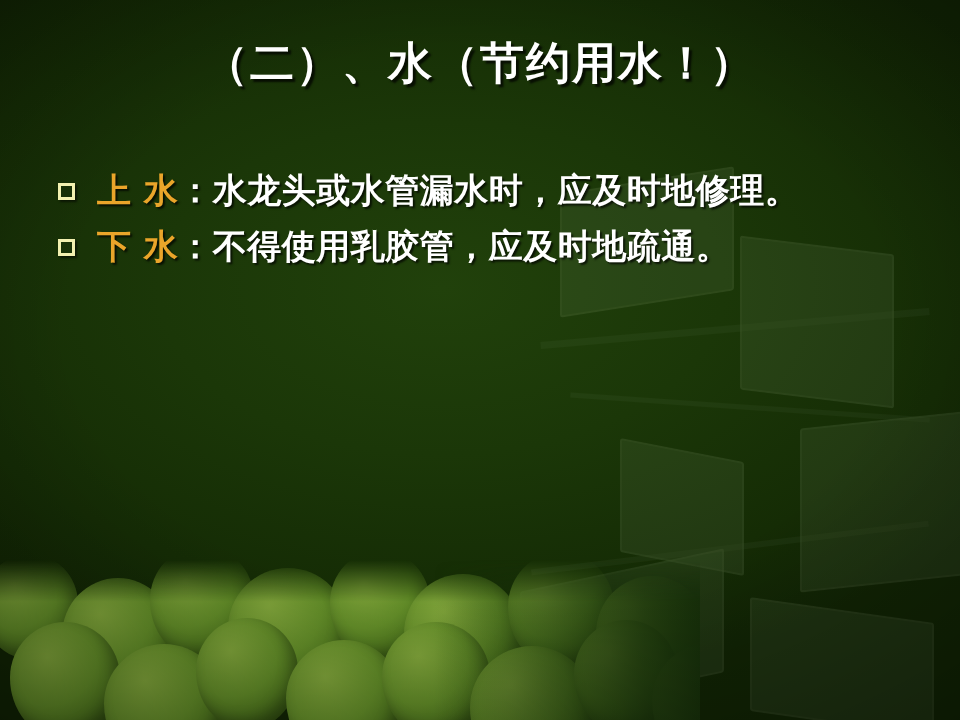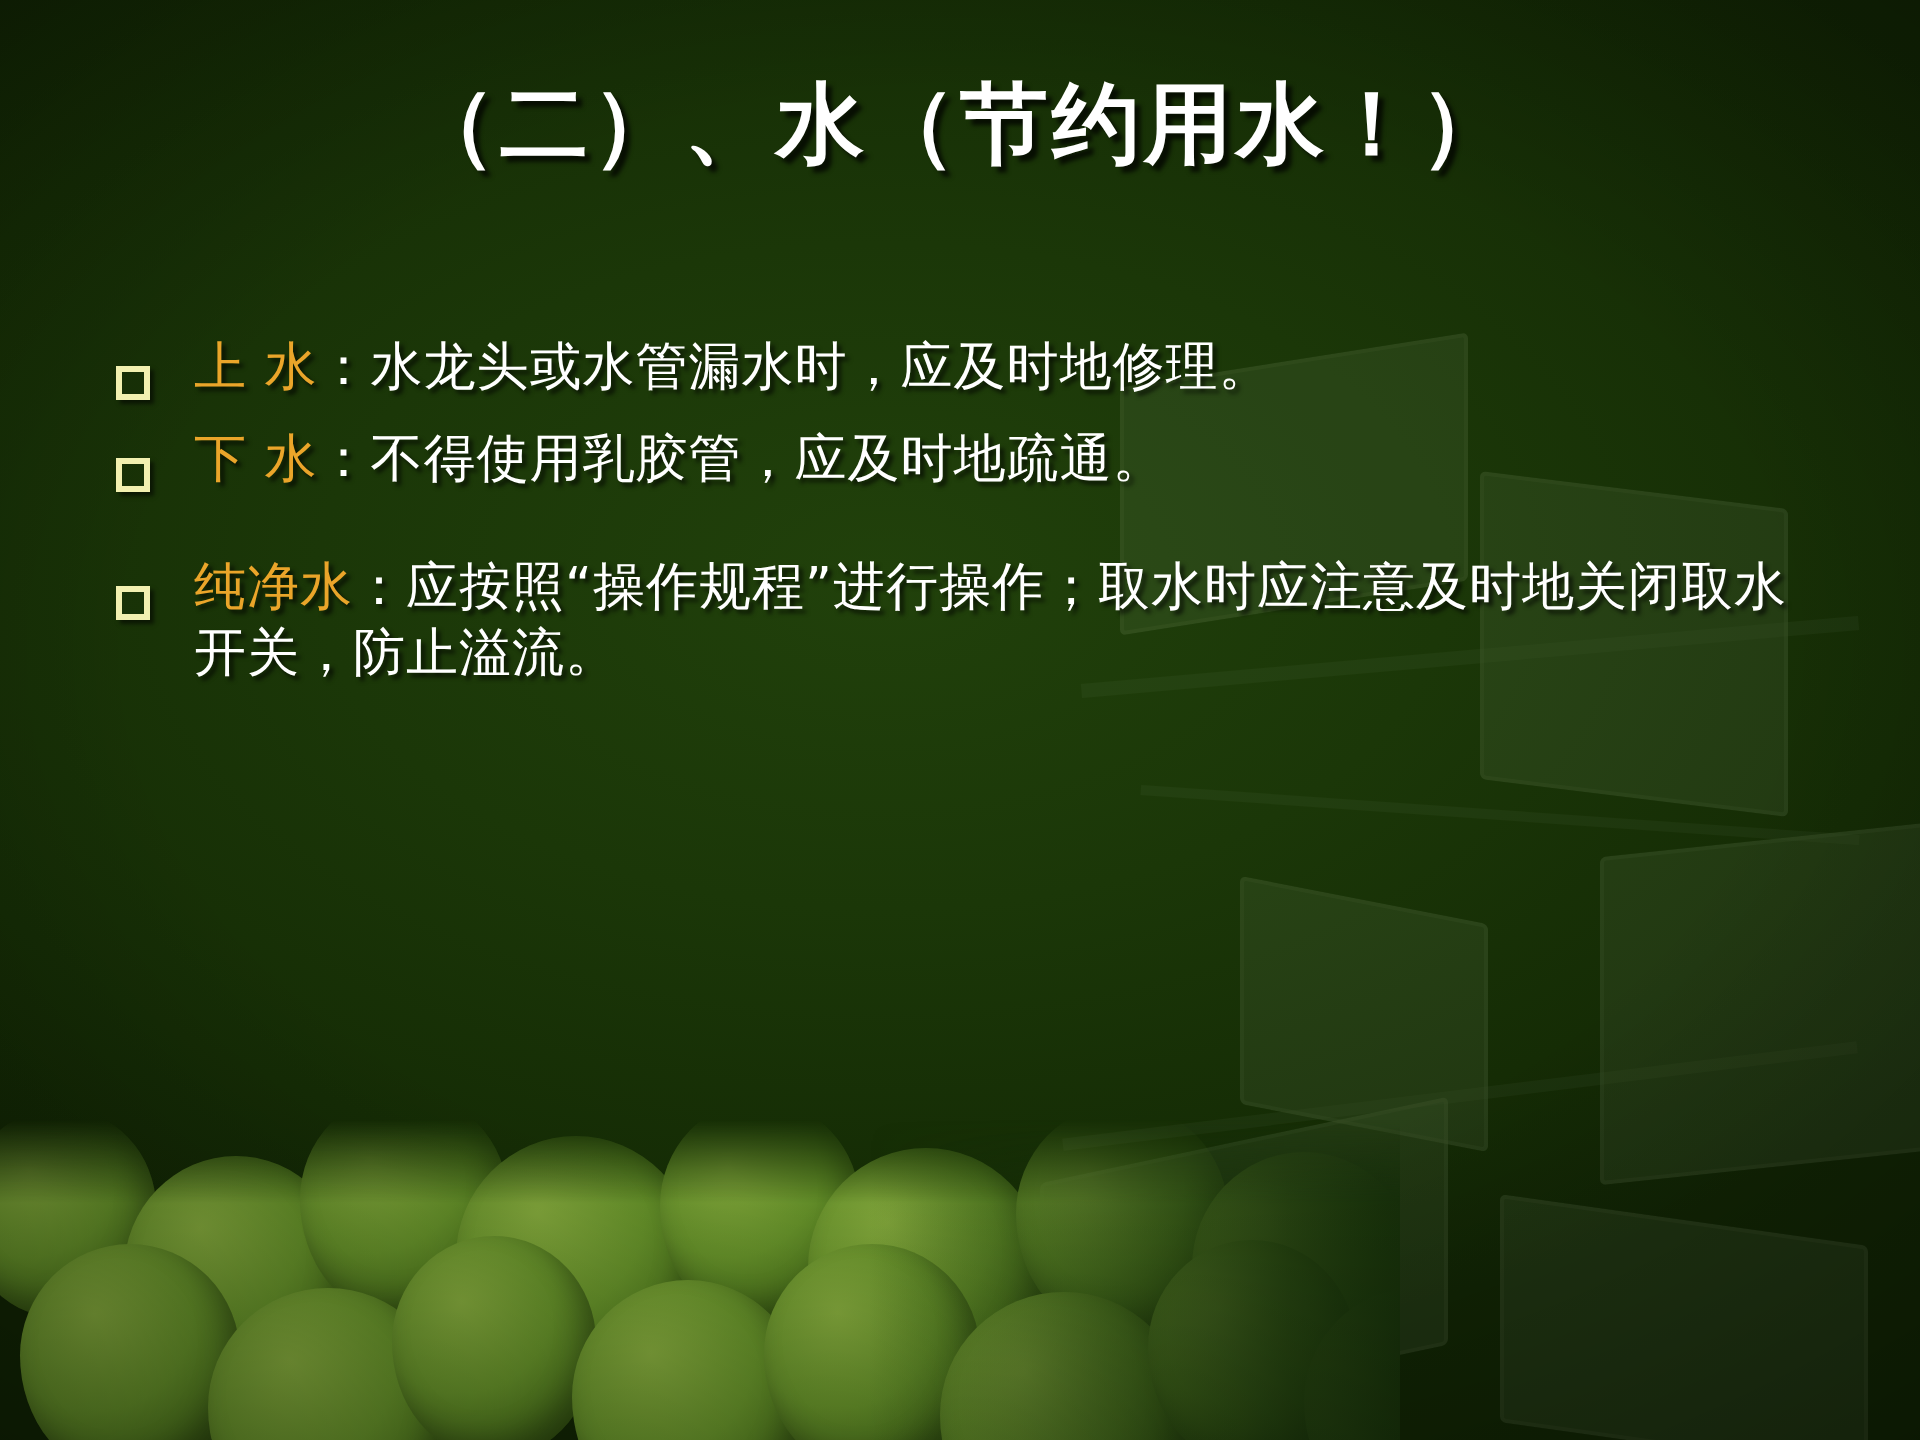--- a/index.html
+++ b/index.html
@@ -124,22 +124,22 @@
     box-sizing: border-box;
     margin-top: 15px;
     margin-right: 22px;
     background: transparent;
     box-shadow: 2px 2px 2px rgba(0,0,0,0.55);
   }
   .bullet-body {
     flex: 1 1 auto;
   }
   .para {
-    font-size: 26px;
-    font-weight: normal;
+    font-size: 34px;
+    font-weight: bold;
     line-height: 1.30;
     color: #ffffff;
     text-shadow: 2px 2px 2px rgba(0,0,0,0.70);
     margin: 0;
     letter-spacing: 0.5px;
   }
   .lead {
     color: #eaa52a;
     text-shadow: 2px 2px 2px rgba(0,0,0,0.72);
   }
@@ -204,21 +204,15 @@
       <div class="bullet-body">
         <p class="para"><span class="lead">下 水</span><span>：</span><span>不得使用乳胶管，应及时地疏通。</span></p>
       </div>
     </div>
 
     <div class="item-spacer-sm"></div>
 
 
     <div class="item-spacer-lg"></div>
 
-    <div class="bullet-row">
-      <div class="bullet-mark"></div>
-      <div class="bullet-body">
-        <p class="para"><span class="lead">纯净水</span><span>：</span><span>应按照“操作规程”进行操作；取水时应注意及时地关闭取水开关，防止溢流。</span></p>
-      </div>
-    </div>
 
   </div>
 </div>
 
 </body></html>

